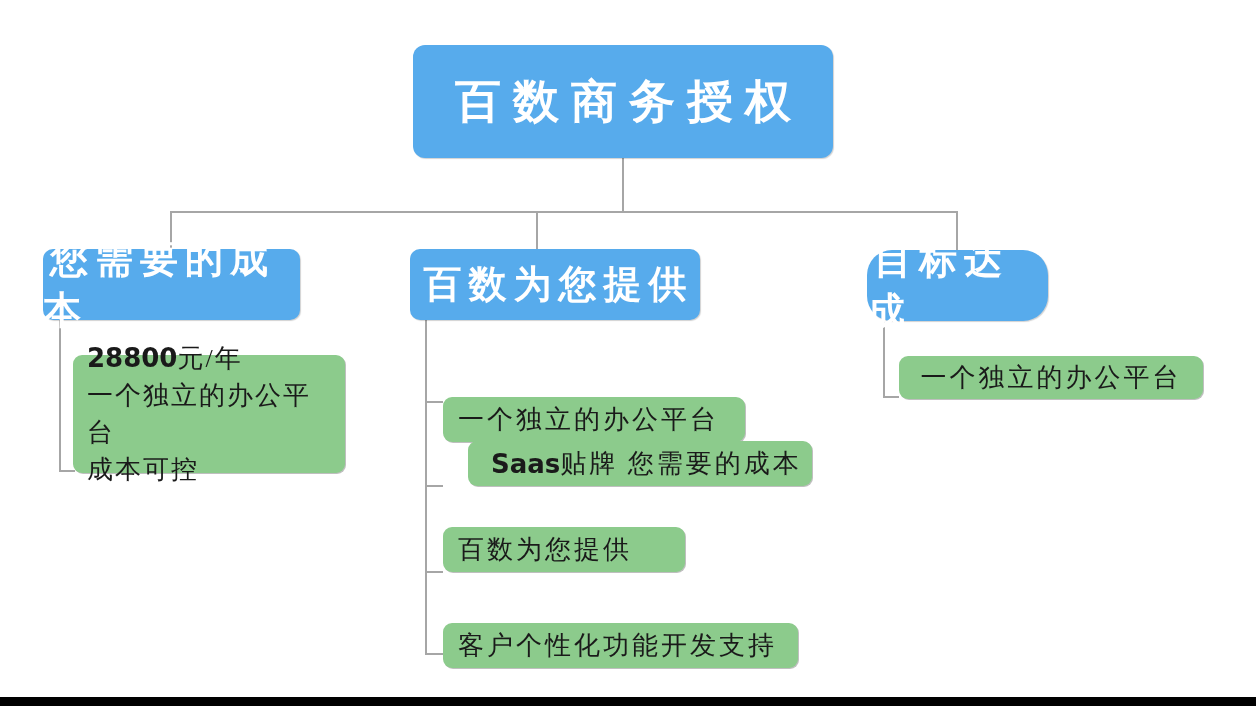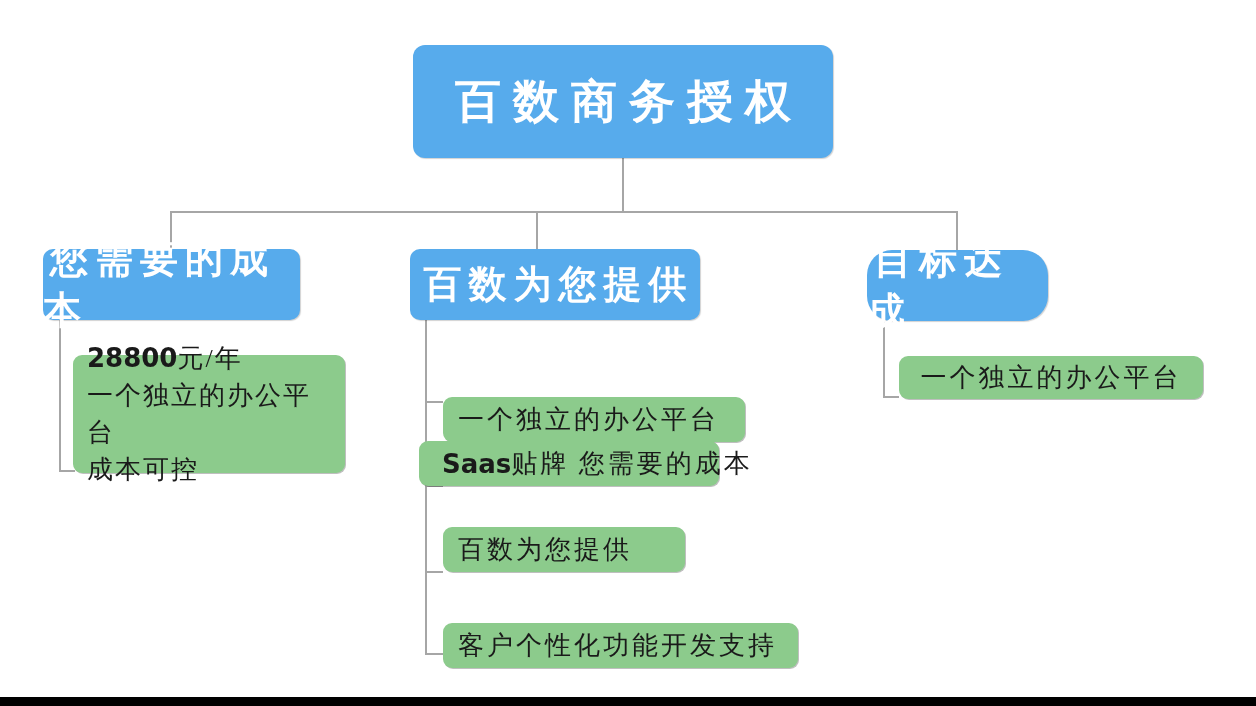--- a/index.html
+++ b/index.html
@@ -67,21 +67,21 @@
   }
   .green-item {
     height: 45px;
     font-size: 26px;
     letter-spacing: 3px;
     justify-content: flex-start;
     padding: 0 12px 0 15px;
     white-space: nowrap;
   }
   .item-0 { left: 443px; top: 357px; width: 302px; margin-top: 40px; }
-  .item-1 { left: 419px; top: 441px; width: 300px; padding-left: 23px; }
+  .item-1 { left: 468px; top: 441px; width: 344px; padding-left: 23px; }
   .item-2 { left: 443px; top: 527px; width: 242px; }
   .item-3 { left: 443px; top: 623px; width: 355px; }
   .card-goal {
     left: 899px; top: 356px; width: 304px; height: 43px;
     font-size: 26px; letter-spacing: 3px;
     white-space: nowrap;
   }
   .b {
     font-family: "DejaVu Sans", "Liberation Sans", sans-serif;
     font-weight: bold;

